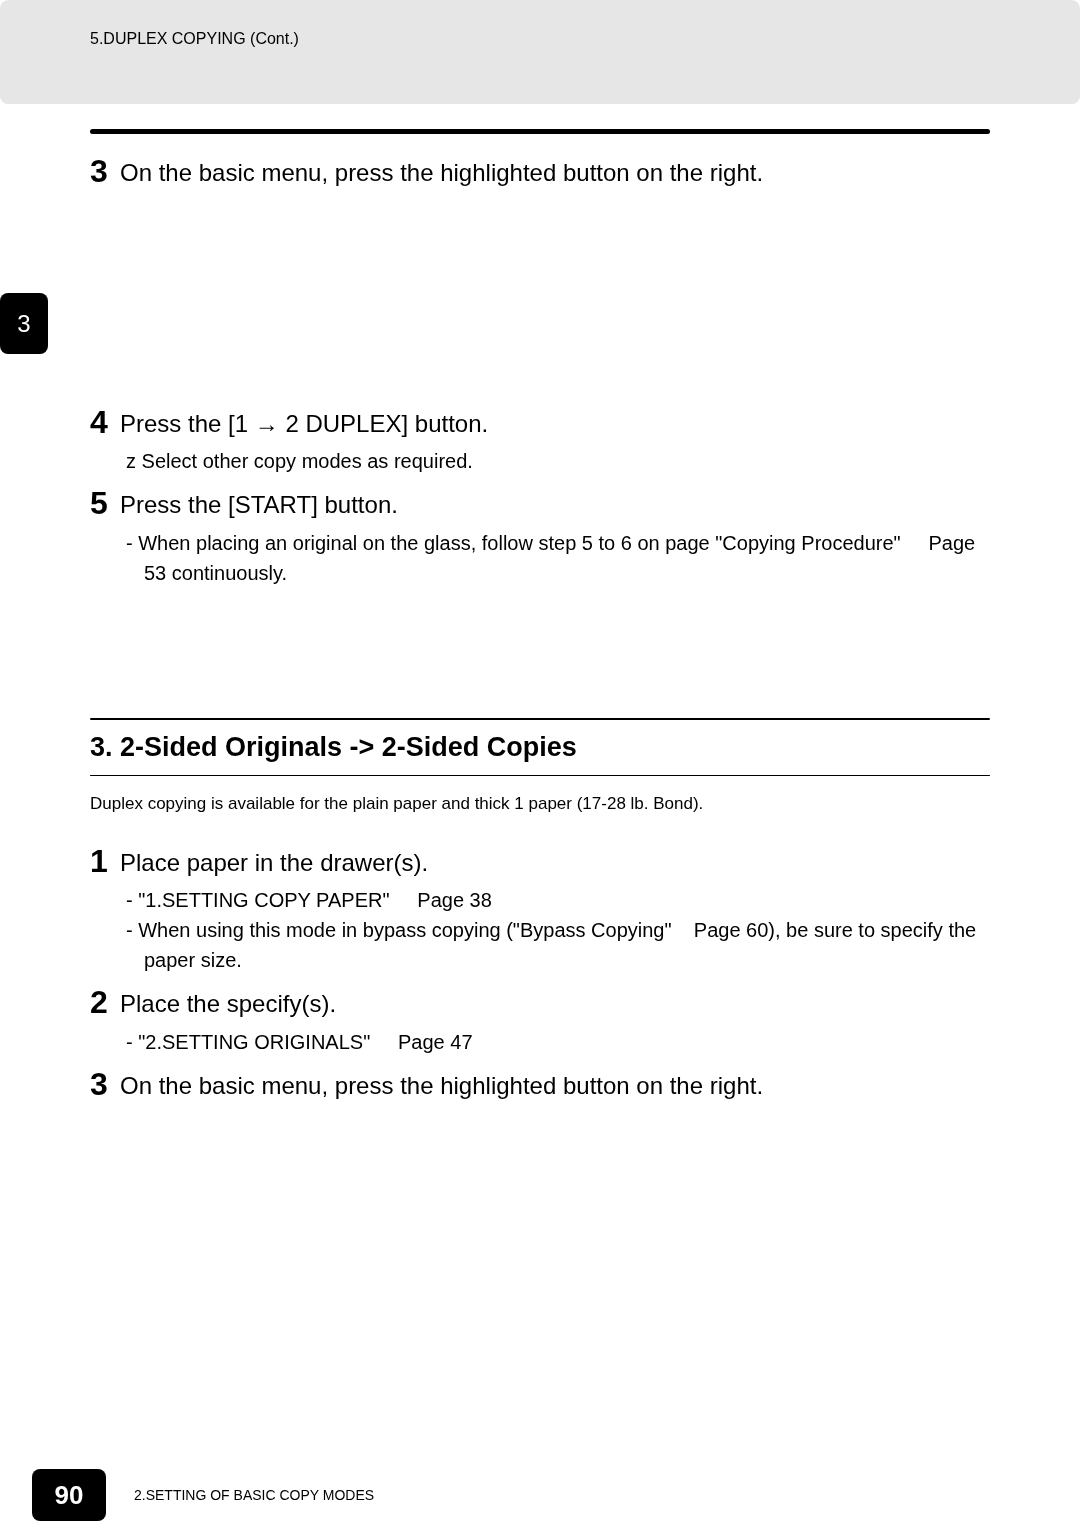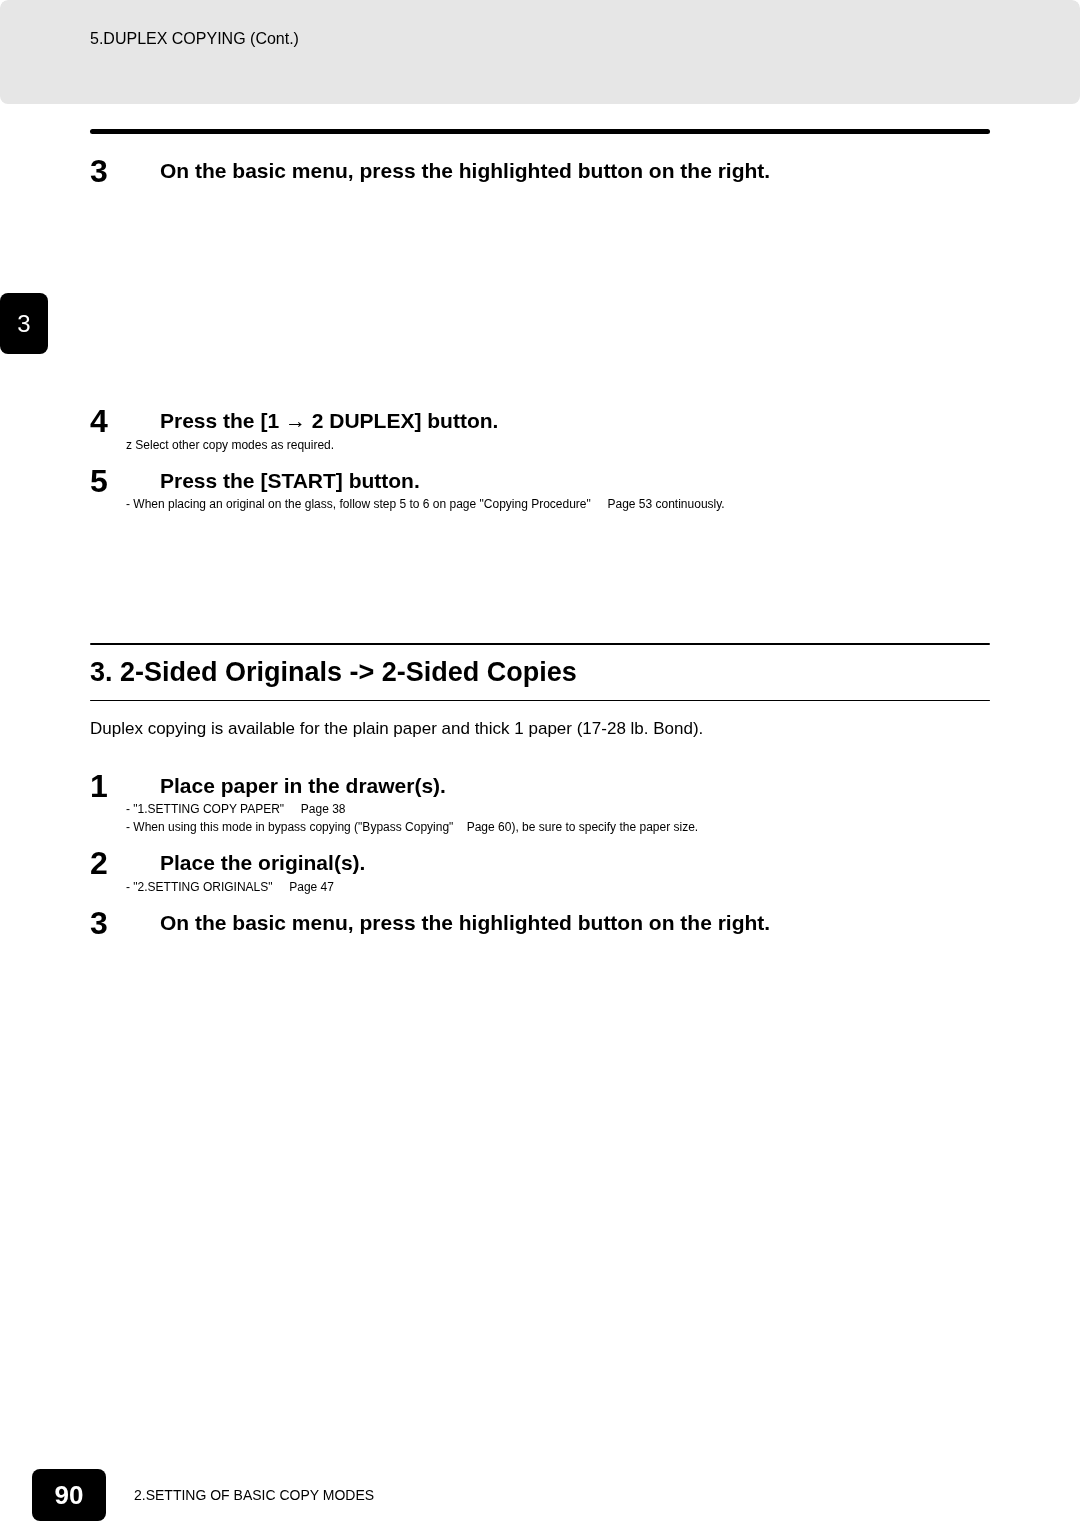--- a/index.html
+++ b/index.html
@@ -54,27 +54,27 @@
       font-weight: bold;
       width: 30px;
       flex-shrink: 0;
       line-height: 1.1;
     }
     .step-body {
       flex: 1;
       padding-top: 2px;
     }
     .step-title {
-      font-size: 21px;
-      font-weight: bold;
+      font-size: 24px;
+      font-weight: normal;
       line-height: 1.4;
-      margin-left: 40px;
     }
     .step-notes {
-      font-size: 12px;
+      margin-top: 6px;
+      font-size: 20px;
       line-height: 1.5;
       padding-left: 6px;
     }
     .step-notes .note-line {
       display: block;
       padding-left: 18px;
       text-indent: -18px;
     }
     .spacer-lg { height: 205px; }
     .spacer-md { height: 110px; }
@@ -182,21 +182,21 @@
       <div class="step-notes">
         <span class="note-line">- "1.SETTING COPY PAPER" &nbsp;&nbsp;&nbsp; Page 38</span>
         <span class="note-line">- When using this mode in bypass copying ("Bypass Copying" &nbsp;&nbsp; Page 60), be sure to specify the paper size.</span>
       </div>
     </div>
   </div>
 
   <div class="step">
     <div class="step-num">2</div>
     <div class="step-body">
-      <div class="step-title">Place the original(s).</div>
+      <div class="step-title">Place the specify(s).</div>
       <div class="step-notes">
         <span class="note-line">- "2.SETTING ORIGINALS" &nbsp;&nbsp;&nbsp; Page 47</span>
       </div>
     </div>
   </div>
 
   <div class="step">
     <div class="step-num">3</div>
     <div class="step-body">
       <div class="step-title">On the basic menu, press the highlighted button on the right.</div>

